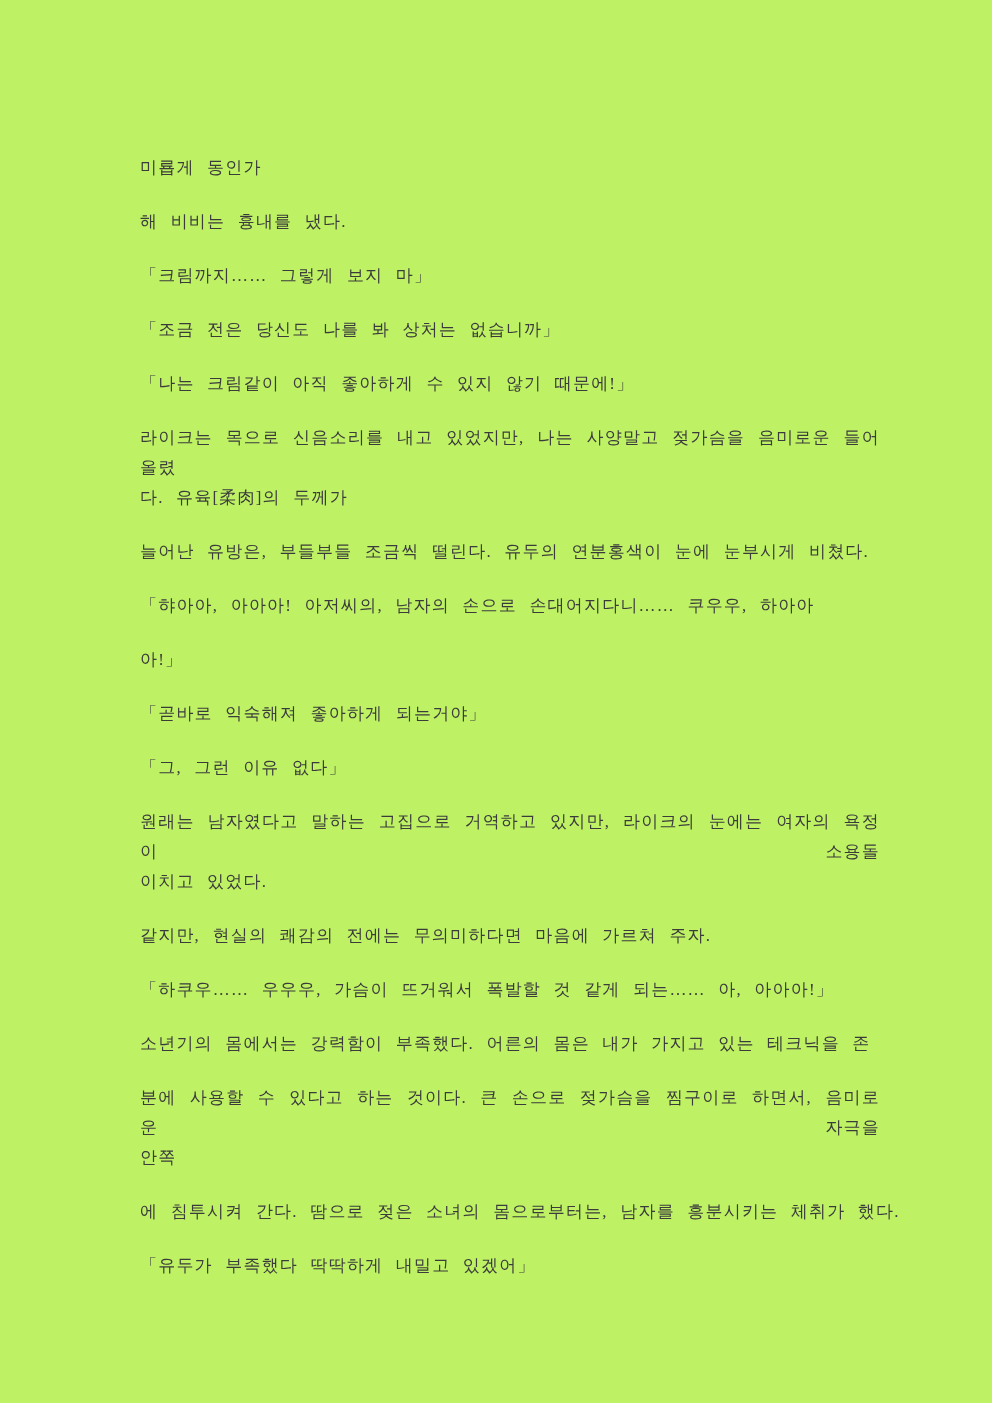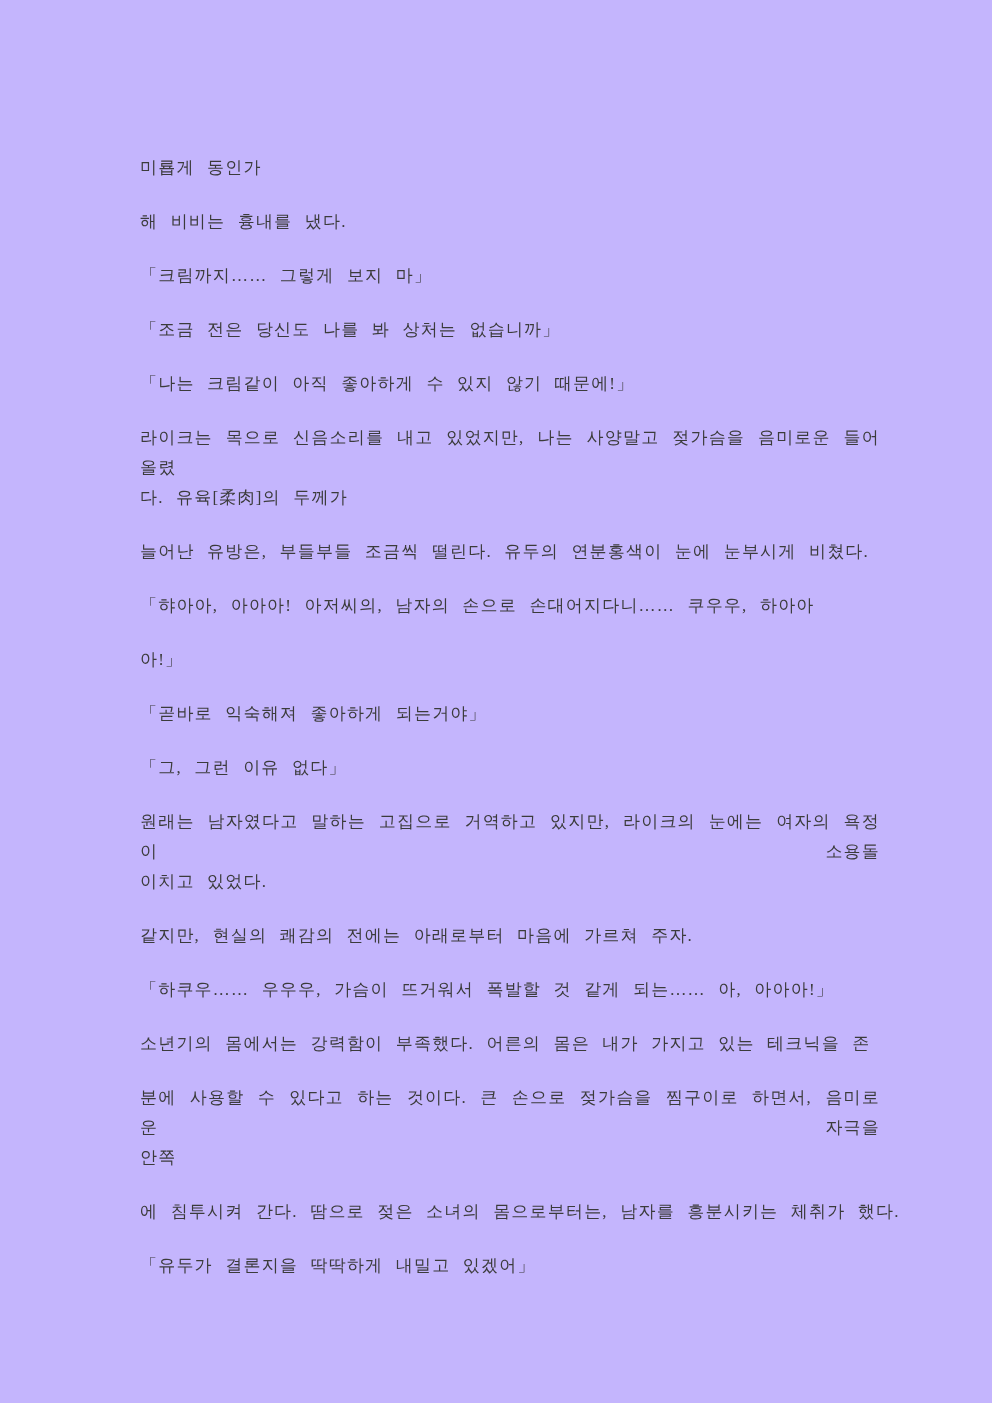--- a/index.html
+++ b/index.html
@@ -35,21 +35,21 @@
   }
   .line.fill {
     white-space: normal;
     text-align: justify;
     text-align-last: justify;
   }
 </style>
 </head>
 <body>
 
-<div class="page" style="background: #c4b5fd; color: rgb(59, 59, 59);">
+<div class="page" style="background: #bef264; color: rgb(59, 59, 59);">
     <div class="para">
       <div class="line">미룝게 동인가</div>
     </div>
     <div class="para">
       <div class="line">해 비비는 흉내를 냈다.</div>
     </div>
     <div class="para">
       <div class="line">「크림까지…… 그렇게 보지 마」</div>
     </div>
     <div class="para">
@@ -75,31 +75,31 @@
       <div class="line">「곧바로 익숙해져 좋아하게 되는거야」</div>
     </div>
     <div class="para">
       <div class="line">「그, 그런 이유 없다」</div>
     </div>
     <div class="para">
       <div class="line fill">원래는 남자였다고 말하는 고집으로 거역하고 있지만, 라이크의 눈에는 여자의 욕정이 소용돌</div>
       <div class="line">이치고 있었다.</div>
     </div>
     <div class="para">
-      <div class="line">같지만, 현실의 쾌감의 전에는 아래로부터 마음에 가르쳐 주자.</div>
+      <div class="line">같지만, 현실의 쾌감의 전에는 무의미하다면 마음에 가르쳐 주자.</div>
     </div>
     <div class="para">
       <div class="line">「하쿠우…… 우우우, 가슴이 뜨거워서 폭발할 것 같게 되는…… 아, 아아아!」</div>
     </div>
     <div class="para">
       <div class="line">소년기의 몸에서는 강력함이 부족했다. 어른의 몸은 내가 가지고 있는 테크닉을 존</div>
     </div>
     <div class="para">
       <div class="line fill">분에 사용할 수 있다고 하는 것이다. 큰 손으로 젖가슴을 찜구이로 하면서, 음미로운 자극을</div>
       <div class="line">안쪽</div>
     </div>
     <div class="para">
       <div class="line">에 침투시켜 간다. 땀으로 젖은 소녀의 몸으로부터는, 남자를 흥분시키는 체취가 했다.</div>
     </div>
     <div class="para">
-      <div class="line">「유두가 결론지을 딱딱하게 내밀고 있겠어」</div>
+      <div class="line">「유두가 부족했다 딱딱하게 내밀고 있겠어」</div>
     </div>
   </div>
 
 </body></html>

